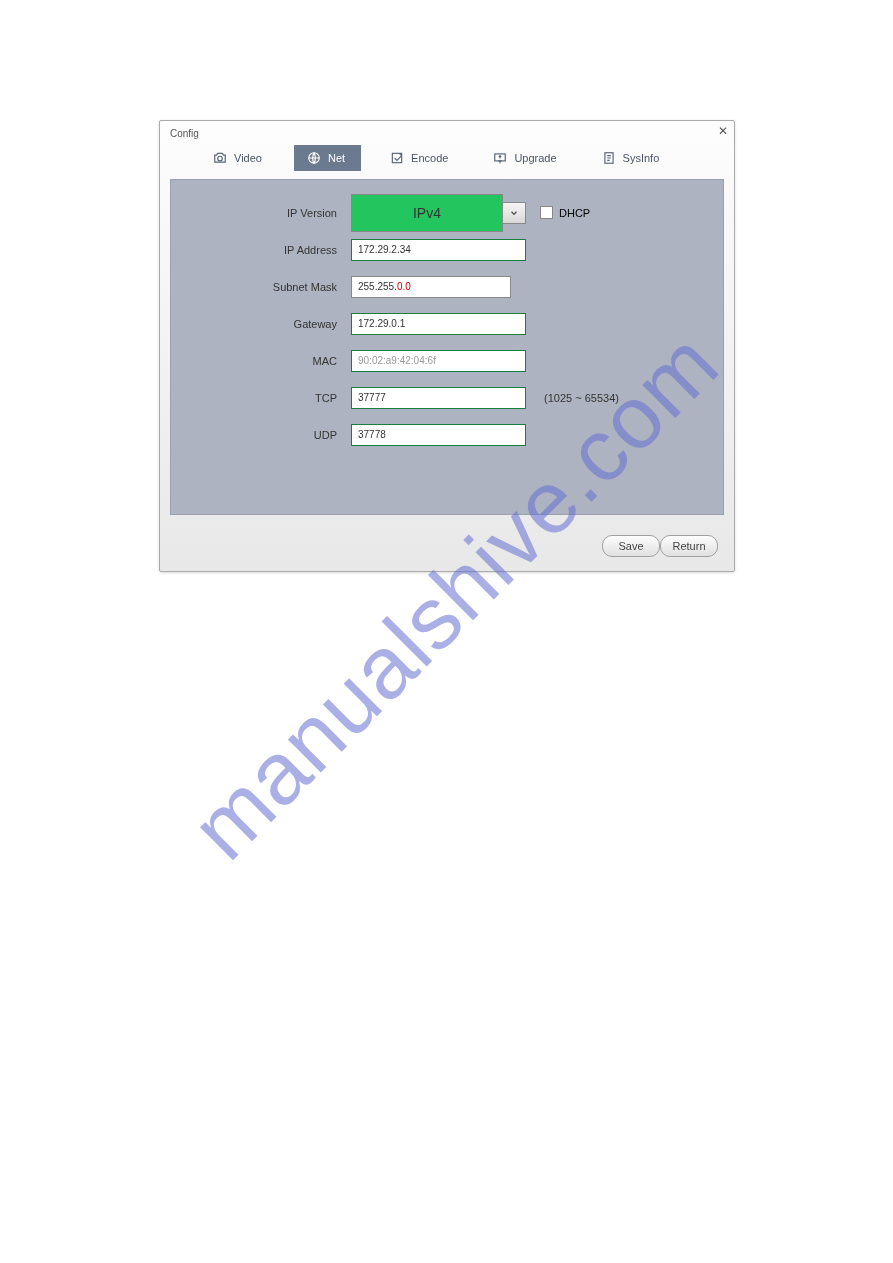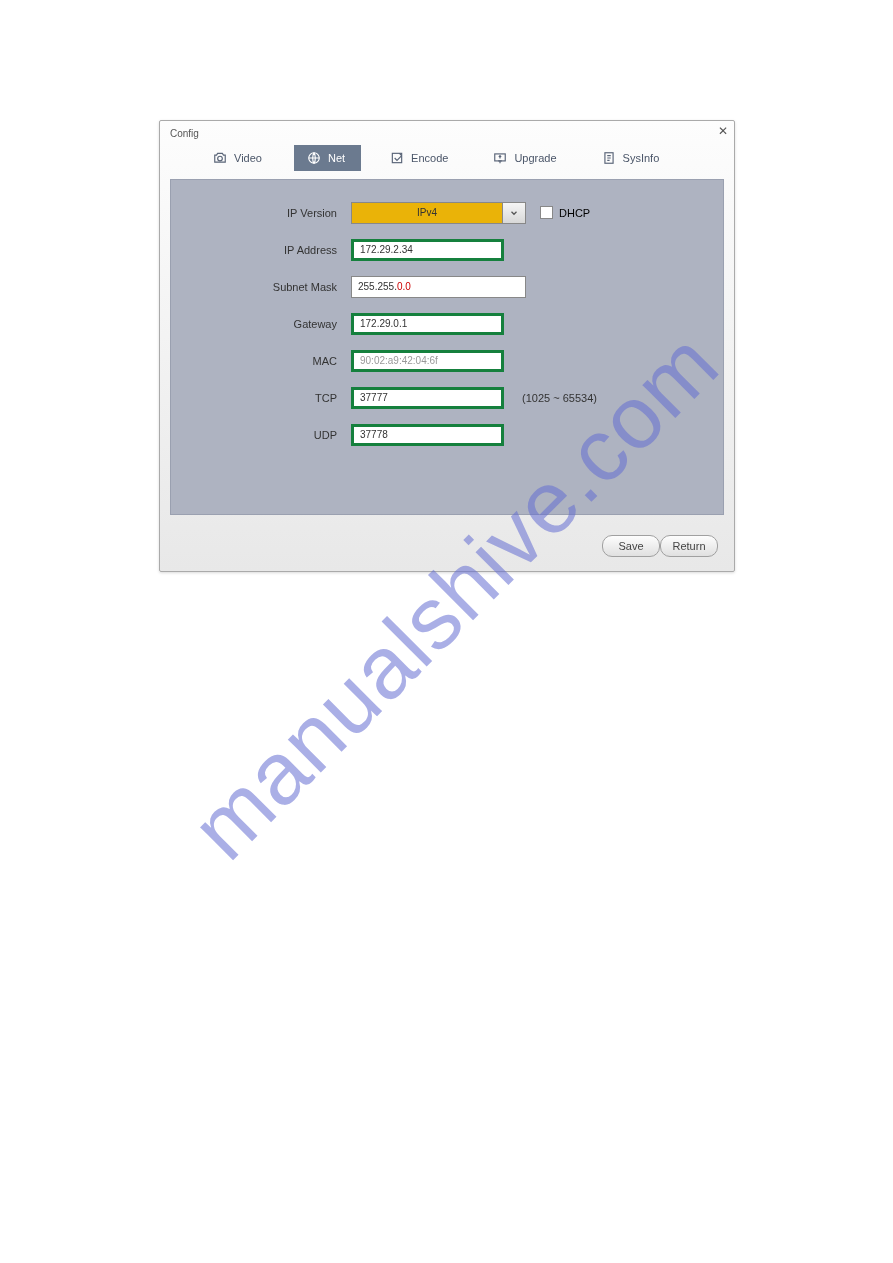--- a/index.html
+++ b/index.html
@@ -84,39 +84,39 @@
       text-align: right;
       padding-right: 14px;
       font-size: 11px;
       color: #333;
     }
     .input-wrap {
       display: flex;
       align-items: center;
     }
     .text-input {
-      width: 153px;
+      width: 175px;
       height: 22px;
       background: #fff;
-      border: 3px solid #15803d;
+      border: 1px solid #15803d;
       padding: 0 6px;
       font-size: 10px;
       color: #333;
       outline: none;
     }
     .text-input.readonly { color: #999; }
     .select-display {
       width: 152px;
-      height: 22px;
-      background: #eab308;
+      height: 38px;
+      background: #22c55e;
       border: 1px solid #888;
       display: flex;
       align-items: center;
       justify-content: center;
-      font-size: 10px;
+      font-size: 14px;
       color: #333;
     }
     .select-btn {
       width: 23px;
       height: 22px;
       background: linear-gradient(to bottom, #f5f5f5, #d8d8d8);
       border: 1px solid #888;
       border-left: none;
       display: flex;
       align-items: center;
@@ -172,21 +172,21 @@
       font-size: 88px;
       font-family: Arial, sans-serif;
       color: rgba(100,110,210,0.55);
       transform: rotate(-45deg);
       left: 105px;
       top: 545px;
       letter-spacing: 1px;
       white-space: nowrap;
     }
     .masked-ip .seg-red { color: #c00; }
-    .masked-ip { display: flex; align-items: center; height: 22px; width: 175px; background: #fff; border: 1px solid #888; padding: 4px 6px; font-size: 10px; color: #333; }
+    .masked-ip { display: flex; align-items: center; height: 22px; width: 160px; background: #fff; border: 1px solid #888; padding: 4px 6px; font-size: 10px; color: #333; }
   </style>
 </head>
 <body>
 
 <div class="window">
   <div class="titlebar">
     <span>Config</span>
     <span class="close-btn">✕</span>
   </div>
 

